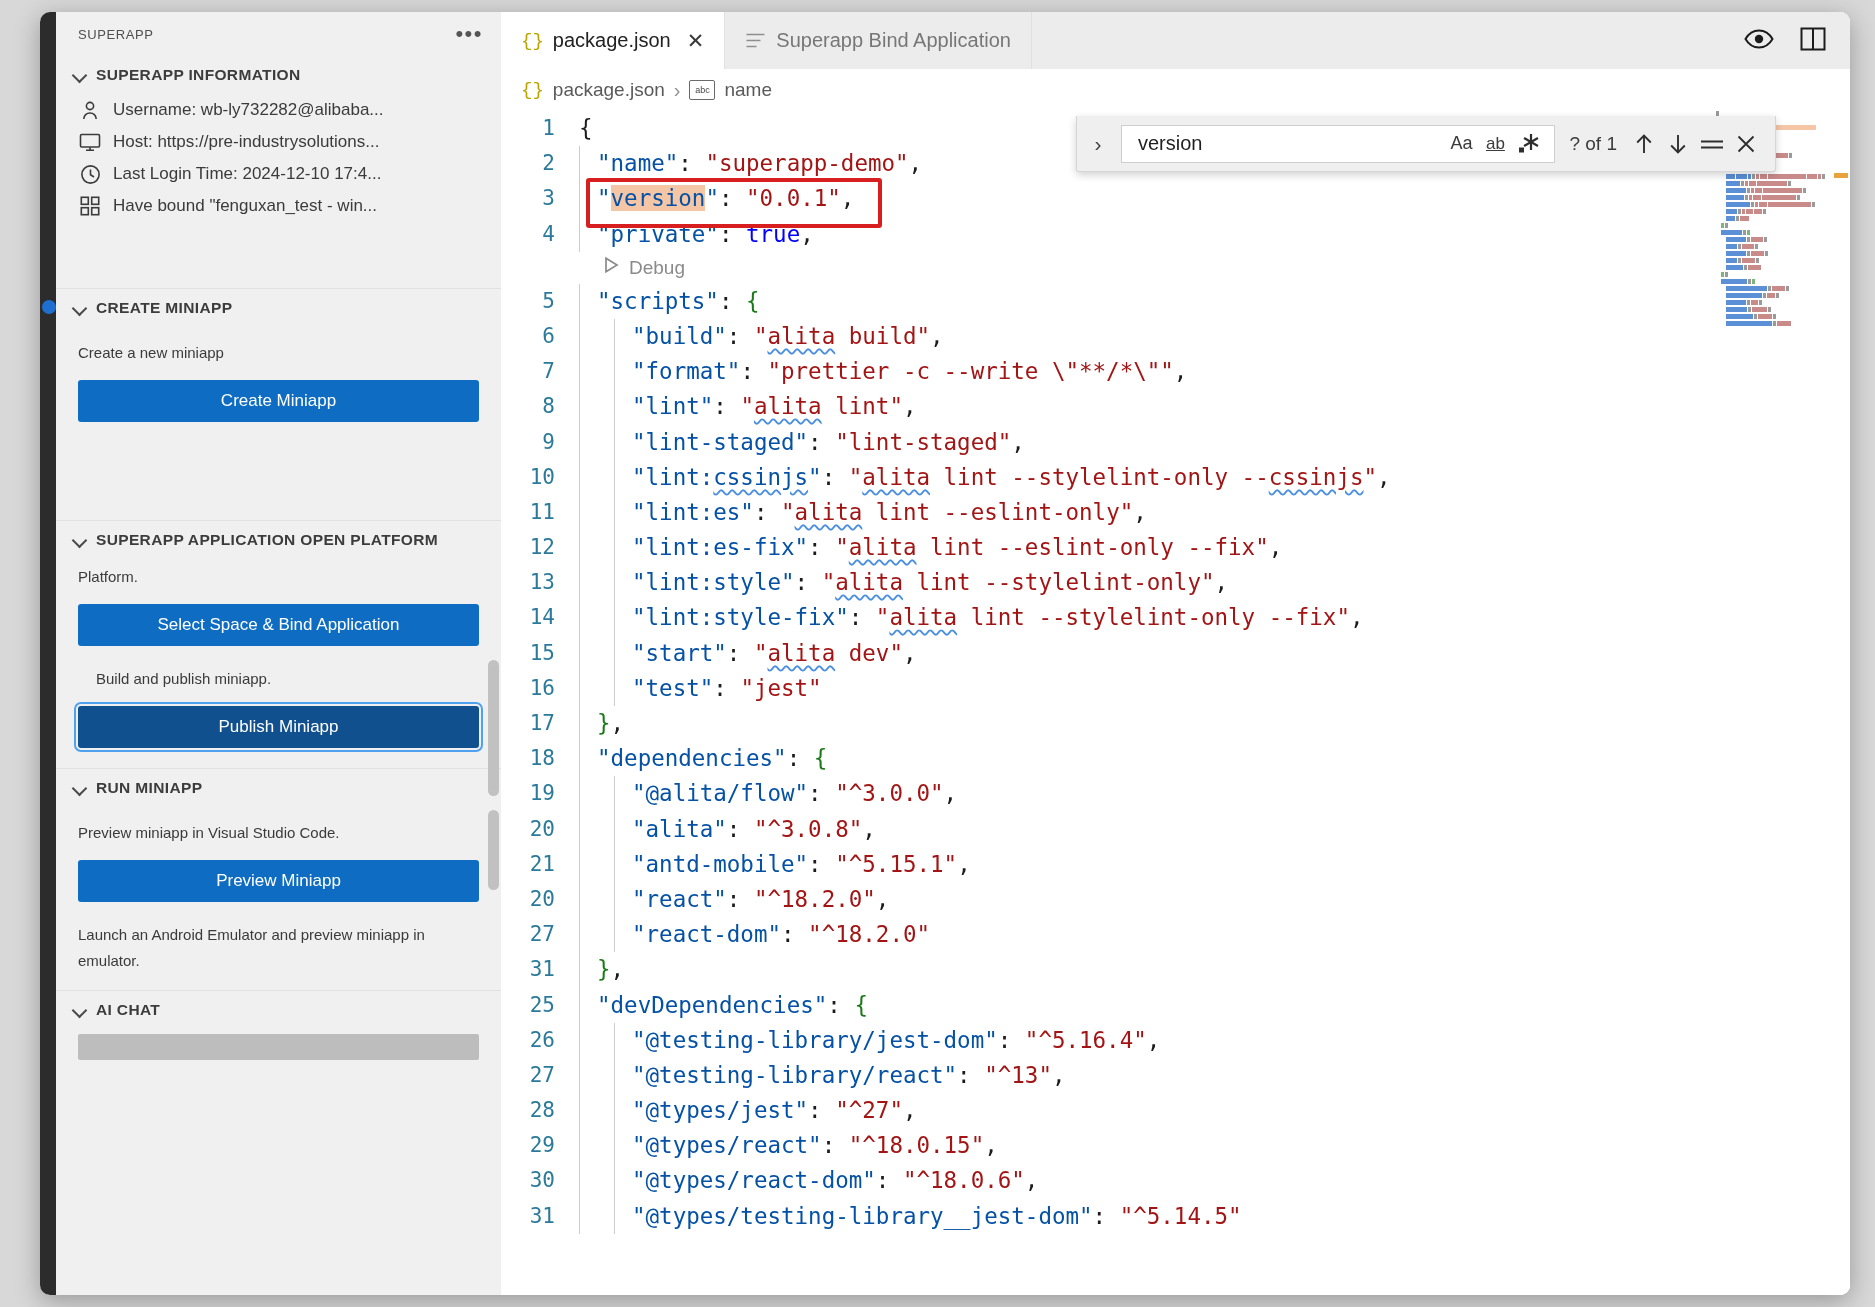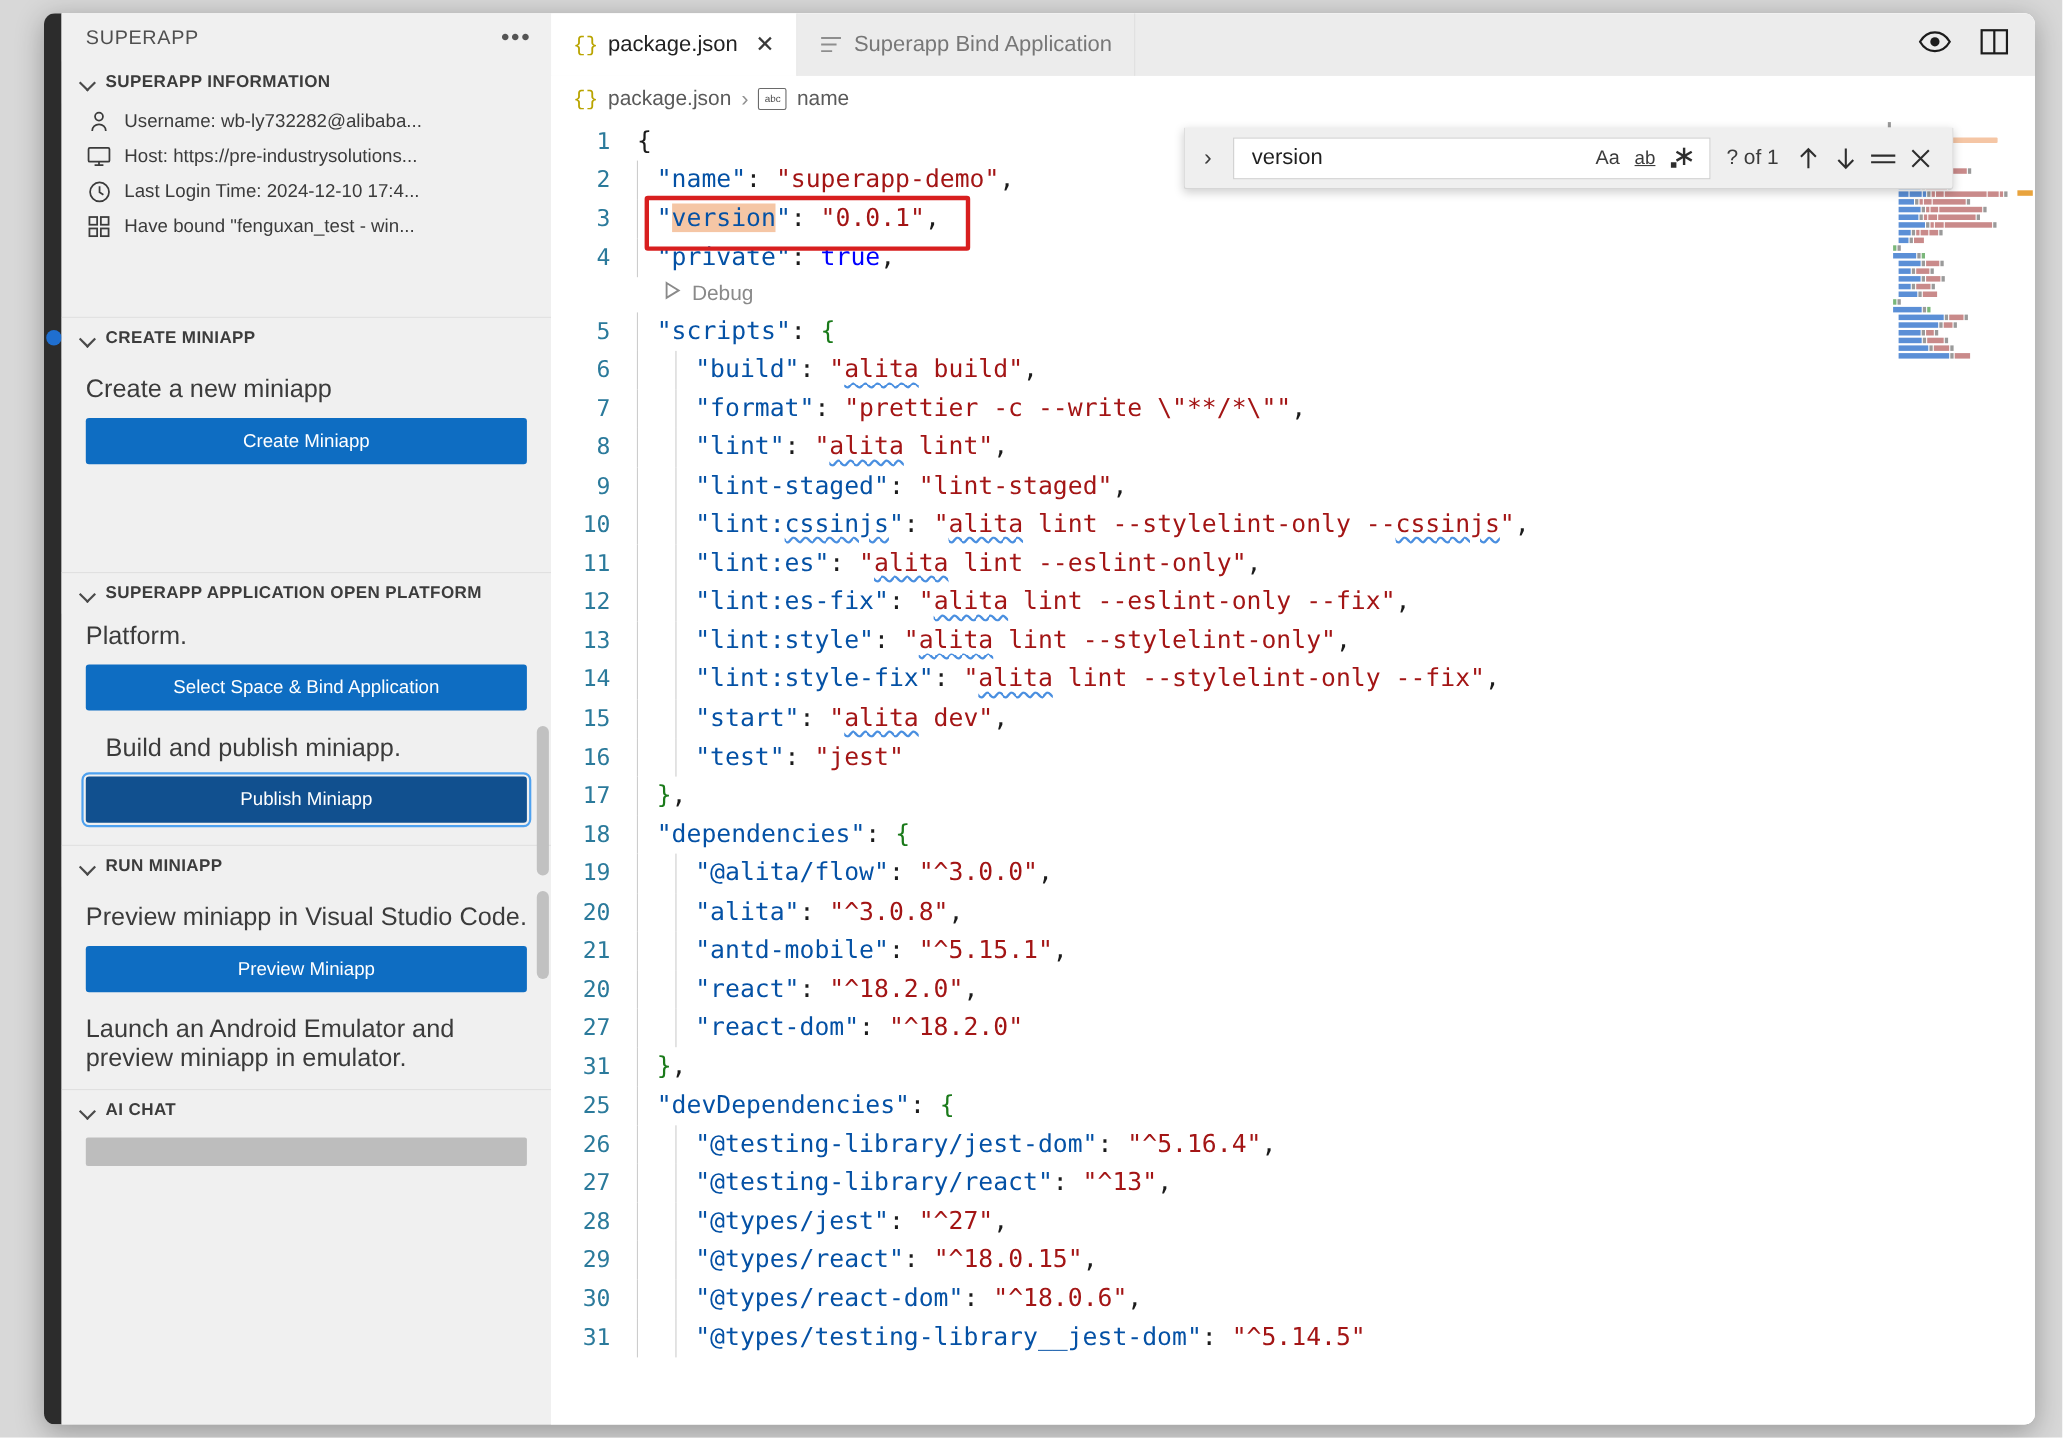--- a/index.html
+++ b/index.html
@@ -46,21 +46,21 @@
   }
   .sidebar-title {
     position: absolute; left: 0; top: 0;
     width: 100%; height: 44px;
     display: flex; align-items: center;
     padding: 0 18px 0 22px;
     box-sizing: border-box;
     background: #f0f0f0;
   }
   .sidebar-title .txt {
-    font-size: 18px; letter-spacing: 0.6px;
+    font-size: 13px; letter-spacing: 0.6px;
     color: #4f4f4f; flex: 1;
   }
   .sidebar-title .dots {
     font-size: 22px; color: #555; line-height: 10px;
     letter-spacing: 1.5px;
   }
 
   .section-head {
     display: flex; align-items: center;
     height: 38px; padding-left: 14px;
@@ -90,21 +90,21 @@
     white-space: nowrap; overflow: hidden;
   }
   .info-row .ico {
     width: 28px; height: 22px; flex: none;
     margin-right: 9px;
     display: flex; align-items: center; justify-content: center;
     color: #3b3b3b;
   }
   .sb-desc {
     padding: 14px 20px 0 22px;
-    font-size: 23px; color: #3b3b3b;
+    font-size: 15px; color: #3b3b3b;
     line-height: 26px;
   }
   .sb-btn {
     margin: 14px 22px 20px 22px;
     height: 42px; border-radius: 3px;
     background: #0e6dc2; color: #ffffff;
     font-size: 17px;
     display: flex; align-items: center; justify-content: center;
     cursor: pointer; user-select: none;
   }

